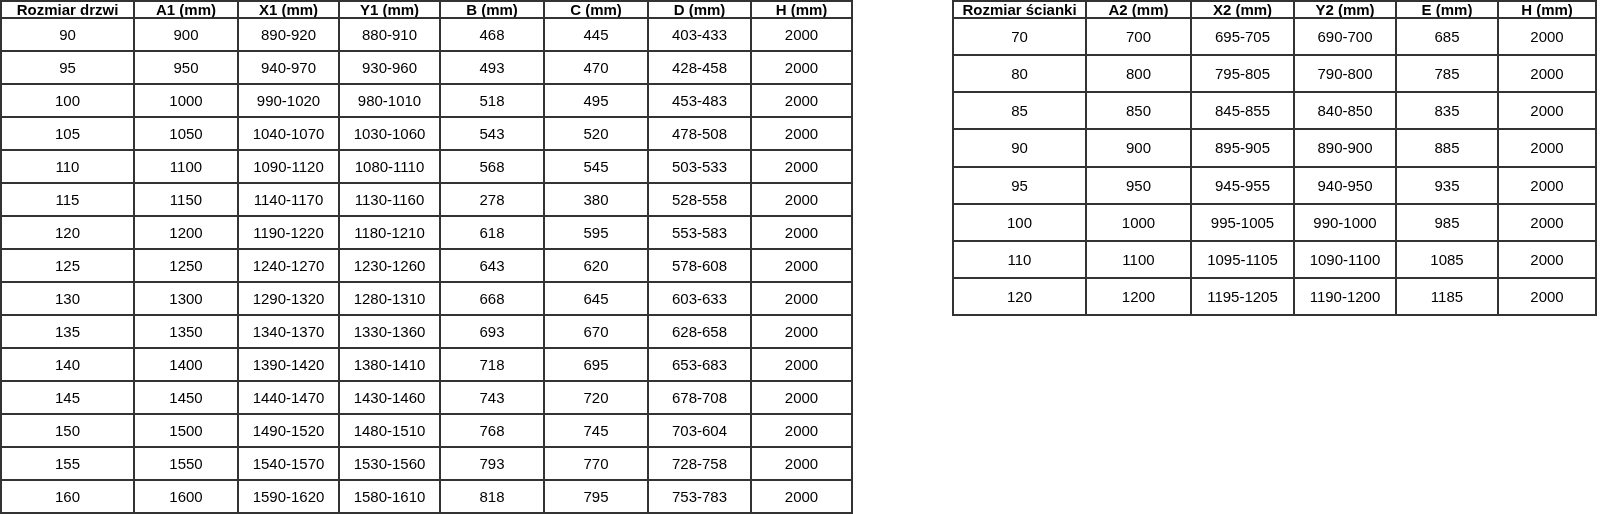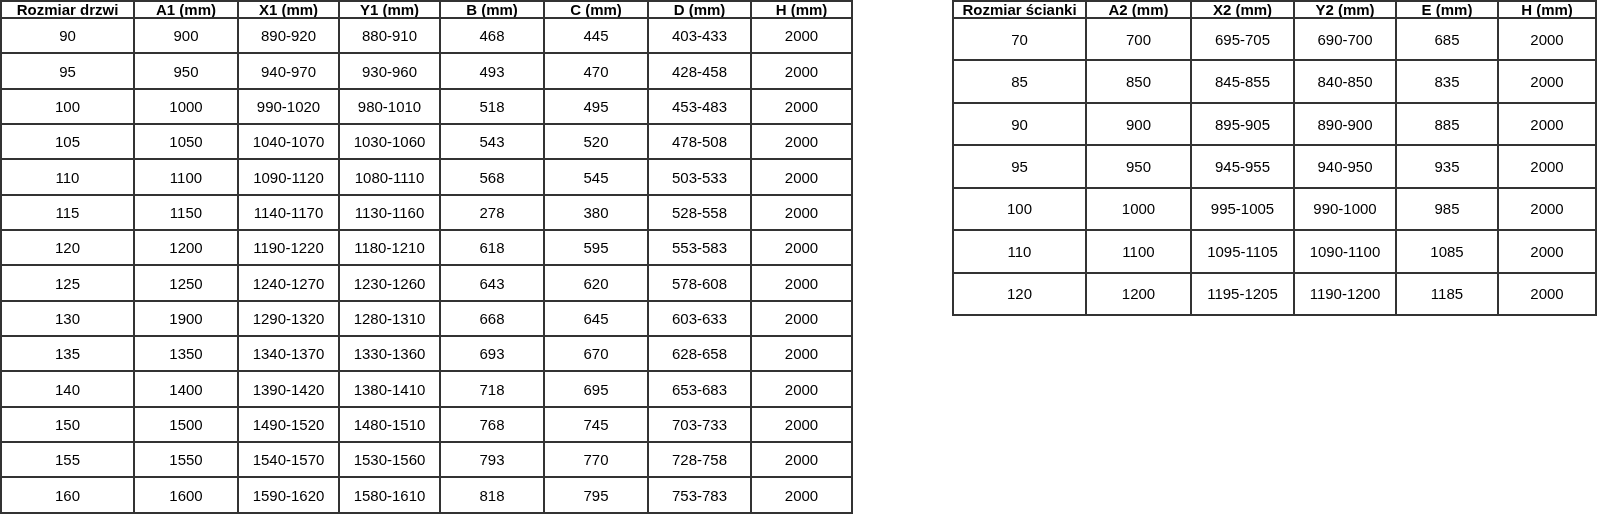--- a/index.html
+++ b/index.html
@@ -159,21 +159,21 @@
           <td>1250</td>
           <td>1240-1270</td>
           <td>1230-1260</td>
           <td>643</td>
           <td>620</td>
           <td>578-608</td>
           <td>2000</td>
         </tr>
         <tr>
           <td>130</td>
-          <td>1900</td>
+          <td>1300</td>
           <td>1290-1320</td>
           <td>1280-1310</td>
           <td>668</td>
           <td>645</td>
           <td>603-633</td>
           <td>2000</td>
         </tr>
         <tr>
           <td>135</td>
           <td>1350</td>
@@ -188,27 +188,37 @@
           <td>140</td>
           <td>1400</td>
           <td>1390-1420</td>
           <td>1380-1410</td>
           <td>718</td>
           <td>695</td>
           <td>653-683</td>
           <td>2000</td>
         </tr>
         <tr>
+          <td>145</td>
+          <td>1450</td>
+          <td>1440-1470</td>
+          <td>1430-1460</td>
+          <td>743</td>
+          <td>720</td>
+          <td>678-708</td>
+          <td>2000</td>
+        </tr>
+        <tr>
           <td>150</td>
           <td>1500</td>
           <td>1490-1520</td>
           <td>1480-1510</td>
           <td>768</td>
           <td>745</td>
-          <td>703-733</td>
+          <td>703-604</td>
           <td>2000</td>
         </tr>
         <tr>
           <td>155</td>
           <td>1550</td>
           <td>1540-1570</td>
           <td>1530-1560</td>
           <td>793</td>
           <td>770</td>
           <td>728-758</td>
@@ -249,20 +259,28 @@
       <tbody>
         <tr>
           <td>70</td>
           <td>700</td>
           <td>695-705</td>
           <td>690-700</td>
           <td>685</td>
           <td>2000</td>
         </tr>
         <tr>
+          <td>80</td>
+          <td>800</td>
+          <td>795-805</td>
+          <td>790-800</td>
+          <td>785</td>
+          <td>2000</td>
+        </tr>
+        <tr>
           <td>85</td>
           <td>850</td>
           <td>845-855</td>
           <td>840-850</td>
           <td>835</td>
           <td>2000</td>
         </tr>
         <tr>
           <td>90</td>
           <td>900</td>

